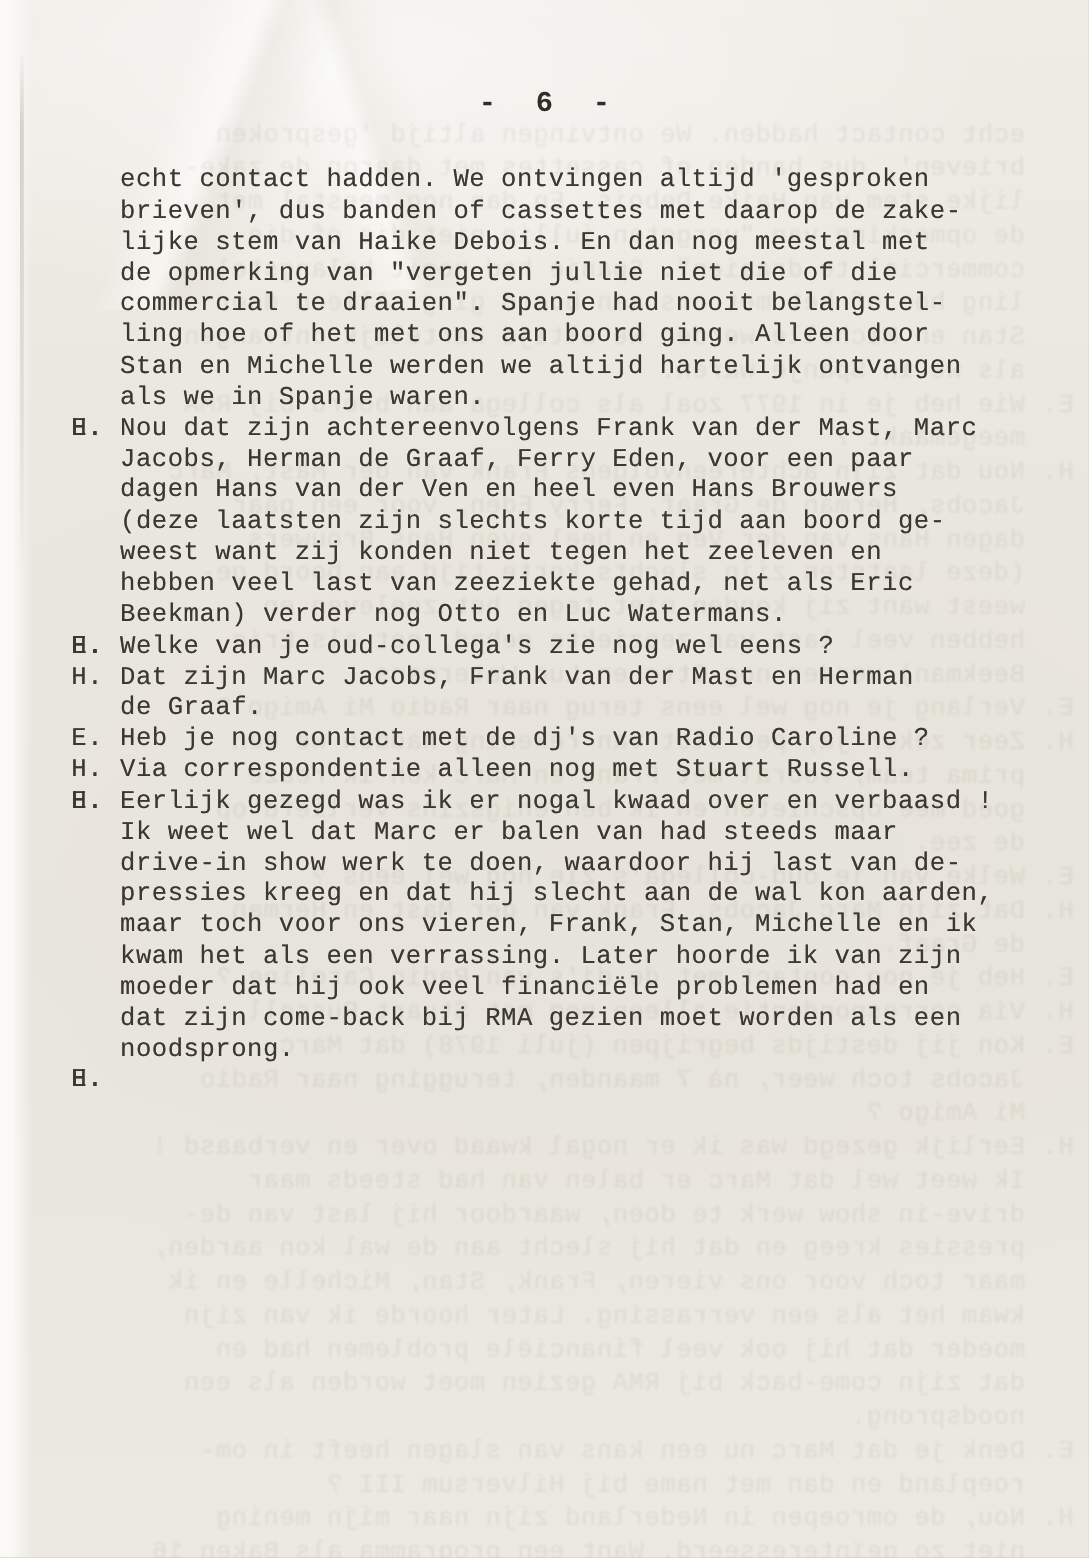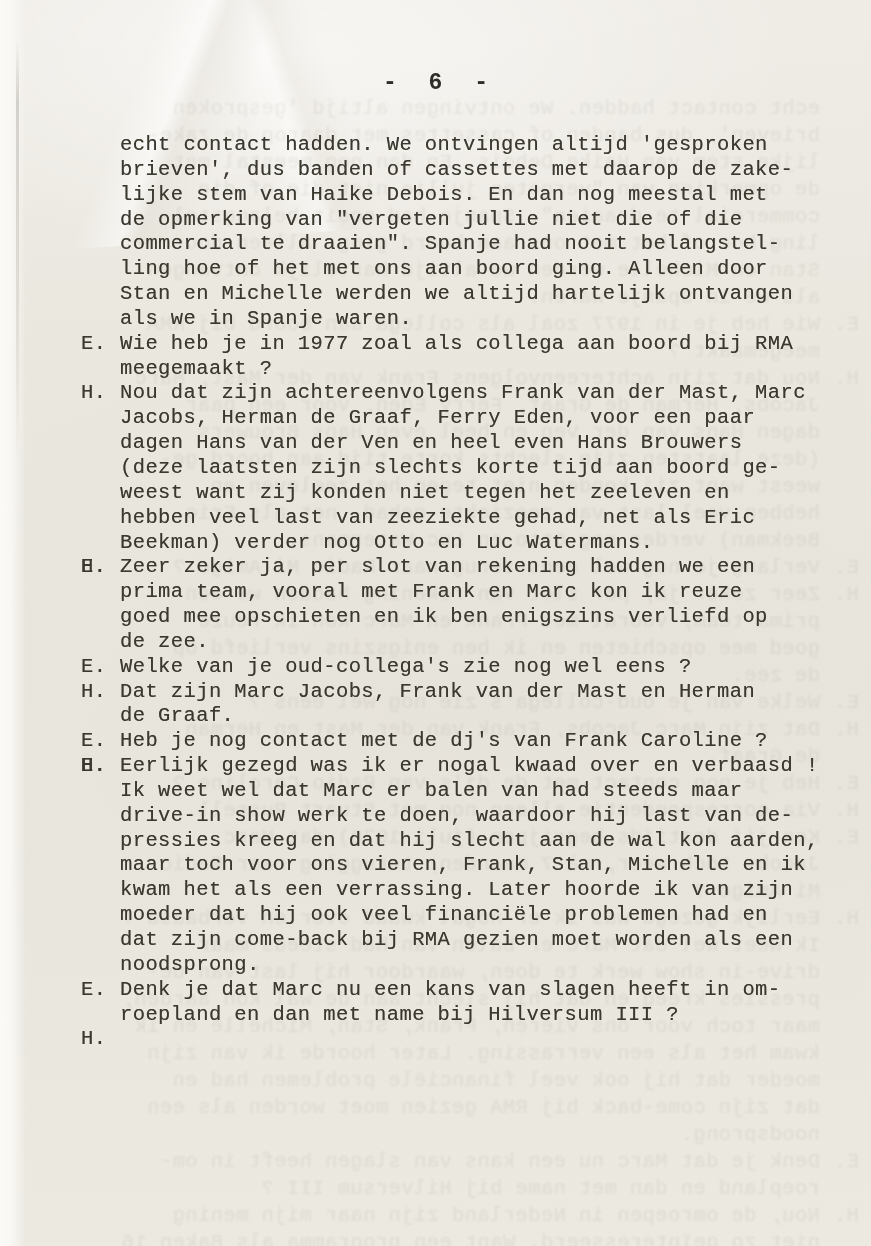--- a/index.html
+++ b/index.html
@@ -52,21 +52,21 @@
     width: 100%;
     text-align: center;
     font-size: 23px;
     font-weight: bold;
     letter-spacing: 9px;
     color: #2f2d27;
     text-indent: 9px; 
   }
   .content {
     position: absolute;
-    left: 120px;
+    left: 96px;
     top: 133px;
     width: 750px;
     font-size: 20.5px;
     line-height: 24.85px;
     letter-spacing: 0.4px;
     color: #3a382f;
     text-shadow: 0 0 0.5px rgba(58,56,47,0.55);
   }
   .entry { position: relative; }
   .entry .speaker {
@@ -152,46 +152,41 @@
 
   <div class="content" id="content">
       <div class="entry"><span class="text">echt contact hadden. We ontvingen altijd 'gesproken
 brieven', dus banden of cassettes met daarop de zake-
 lijke stem van Haike Debois. En dan nog meestal met
 de opmerking van "vergeten jullie niet die of die
 commercial te draaien". Spanje had nooit belangstel-
 ling hoe of het met ons aan boord ging. Alleen door
 Stan en Michelle werden we altijd hartelijk ontvangen
 als we in Spanje waren.</span></div>
-      <div class="entry"><span class="speaker">E.</span><span class="text">Wie heb je in 1977 zoal als collega aan boord bij RMA
-meegemaakt ?</span></div>
+      <div class="entry"><span class="speaker">E.</span></div>
       <div class="entry"><span class="speaker">H.</span><span class="text">Nou dat zijn achtereenvolgens Frank van der Mast, Marc
 Jacobs, Herman de Graaf, Ferry Eden, voor een paar
 dagen Hans van der Ven en heel even Hans Brouwers
 (deze laatsten zijn slechts korte tijd aan boord ge-
 weest want zij konden niet tegen het zeeleven en
 hebben veel last van zeeziekte gehad, net als Eric
 Beekman) verder nog Otto en Luc Watermans.</span></div>
       <div class="entry"><span class="speaker">E.</span></div>
-      <div class="entry"><span class="speaker">H.</span><span class="text">Zeer zeker ja, per slot van rekening hadden we een
-prima team, vooral met Frank en Marc kon ik reuze
-goed mee opschieten en ik ben enigszins verliefd op
-de zee.</span></div>
+      <div class="entry"><span class="speaker">H.</span></div>
       <div class="entry"><span class="speaker">E.</span><span class="text">Welke van je oud-collega's zie nog wel eens ?</span></div>
       <div class="entry"><span class="speaker">H.</span><span class="text">Dat zijn Marc Jacobs, Frank van der Mast en Herman
 de Graaf.</span></div>
-      <div class="entry"><span class="speaker">E.</span><span class="text">Heb je nog contact met de dj's van Frank Caroline ?</span></div>
-      <div class="entry"><span class="speaker">H.</span></div>
+      <div class="entry"><span class="speaker">E.</span><span class="text">Heb je nog contact met de dj's van Radio Caroline ?</span></div>
+      <div class="entry"><span class="speaker">H.</span><span class="text">Via correspondentie alleen nog met Stuart Russell.</span></div>
       <div class="entry"><span class="speaker">E.</span></div>
       <div class="entry"><span class="speaker">H.</span><span class="text">Eerlijk gezegd was ik er nogal kwaad over en verbaasd !
 Ik weet wel dat Marc er balen van had steeds maar
 drive-in show werk te doen, waardoor hij last van de-
 pressies kreeg en dat hij slecht aan de wal kon aarden,
 maar toch voor ons vieren, Frank, Stan, Michelle en ik
 kwam het als een verrassing. Later hoorde ik van zijn
 moeder dat hij ook veel financiële problemen had en
 dat zijn come-back bij RMA gezien moet worden als een
 noodsprong.</span></div>
-      <div class="entry"><span class="speaker">E.</span><span class="text">Denk je dat Marc nu een kans van slagen heeft in om-
-roepland en dan met name bij Hilversum III ?</span></div>
+      <div class="entry"><span class="speaker">E.</span></div>
       <div class="entry"><span class="speaker">H.</span></div>
     </div>
 </div>
 
 </body></html>

